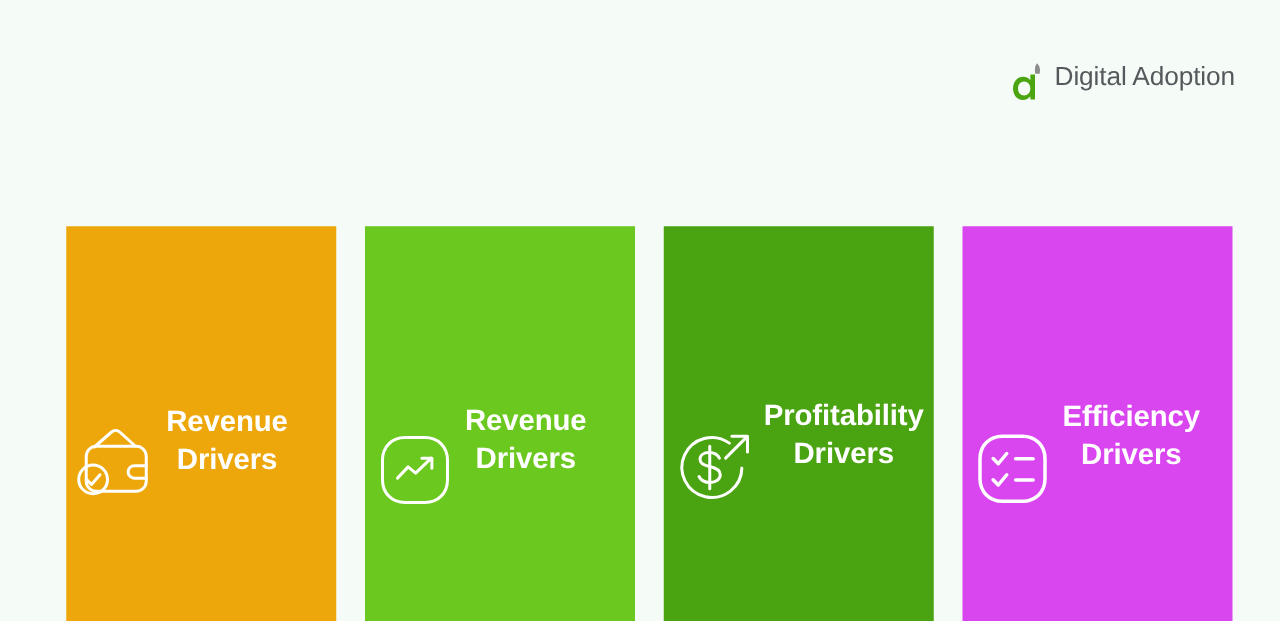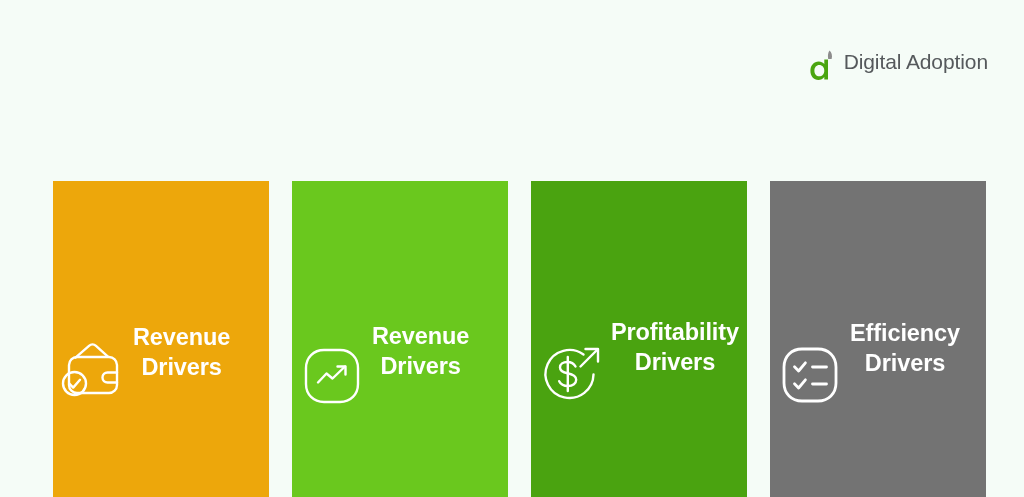--- a/index.html
+++ b/index.html
@@ -166,21 +166,21 @@
           <path d="M44.5 31.5 C43.0 28.6 40.0 27.0 36.3 27.0 C32.0 27.0 29.0 29.2 29.0 32.4 C29.0 35.6 31.6 37.2 36.6 38.2 C42.2 39.3 45.2 41.0 45.2 44.8 C45.2 48.4 41.8 51.0 37.0 51.0 C32.8 51.0 29.6 49.2 28.2 46.2"></path>
           <path d="M36.8 22.0 L36.8 56.0"></path>
         </svg>
       </div>
       <div class="card-label" style="color: rgb(255, 255, 255);">
         <span>Profitability</span>
         <span class="line2">Drivers</span>
       </div>
     </div>
 
-    <div class="card c4" style="background:#737373">
+    <div class="card c4" style="background:#d946ef">
       <div class="card-icon">
         <svg viewBox="0 0 80 80" width="80" height="80" aria-hidden="true" fill="none" stroke="#ffffff" stroke-width="2.8" stroke-linecap="round" stroke-linejoin="round">
           <path d="M14 32 C14 21.5 21.5 14 32 14 L48 14 C58.5 14 66 21.5 66 32 L66 48 C66 58.5 58.5 66 48 66 L32 66 C21.5 66 14 58.5 14 48 Z"></path>
           <path d="M24.5 31.8 L28.6 36.0 L35.4 27.8"></path>
           <path d="M42.5 32.0 L56.5 32.0"></path>
           <path d="M24.5 48.8 L28.6 53.0 L35.4 44.8"></path>
           <path d="M42.5 49.0 L56.5 49.0"></path>
         </svg>
       </div>
       <div class="card-label" style="color: rgb(255, 255, 255);">

